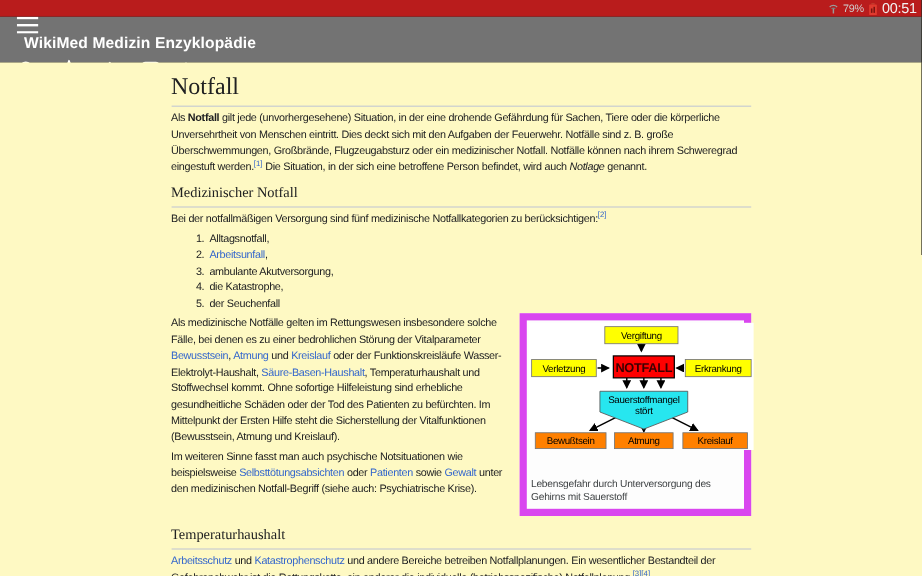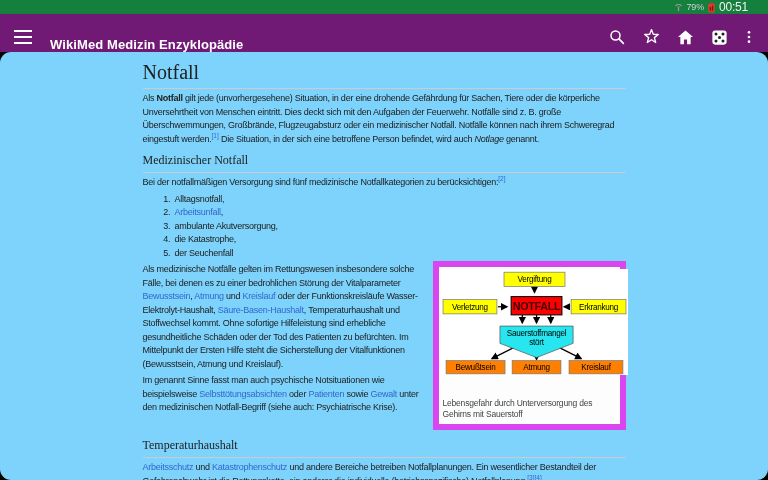--- a/index.html
+++ b/index.html
@@ -1,36 +1,36 @@
 <!DOCTYPE html>
 <html><head>
 <meta charset="utf-8">
 <style>
   * { box-sizing: border-box; margin: 0; padding: 0; }
   html,body { width:768px; height:480px; overflow:hidden; background:#000; }
   .screen { position:relative; width:768px; height:480px; font-family:"Liberation Sans","DejaVu Sans",sans-serif; }
 
   
-  .status-bar { position:absolute; top:0; left:0; right:0; height:14px; background:#15803d;
-                display:flex; align-items:center; justify-content:flex-end; padding-right:20px; }
+  .status-bar { position:absolute; top:0; left:0; right:0; height:14px; background:#b91c1c;
+                display:flex; align-items:center; justify-content:flex-end; padding-right:4px; }
   .status-right { display:flex; align-items:center; gap:3px; }
   .sb-pct { color:#cfcfcf; font-size:9px; letter-spacing:-0.2px; }
   .sb-time { color:#f2f2f2; font-size:12px; letter-spacing:-0.2px; }
 
   
-  .app-bar { position:absolute; top:14px; left:0; right:0; height:38px; background:#701a75;
-             display:flex; align-items:flex-end; padding:0 8px 0 8px;
-             box-shadow:0 1px 2px rgba(0,0,0,0.35); }
+  .app-bar { position:absolute; top:14px; left:0; right:0; height:38px; background:#737373;
+             display:flex; align-items:flex-start; padding:0 8px 0 8px;
+             box-shadow:0 1px 2px rgba(0,0,0,0.35);flex-direction:column; }
   .ab-btn { background:transparent; border:none; padding:0; width:30px; height:30px;
             display:flex; align-items:center; justify-content:center; cursor:pointer; }
   .ab-title { color:#ffffff; font-size:13px; font-weight:bold; letter-spacing:0.1px; margin-left:12px; flex:1; }
   .ab-actions { display:flex; align-items:center; gap:4px; }
 
   
-  .content { position:absolute; top:52px; left:0; right:0; bottom:0; background:#7dd3fc; overflow:hidden;border-radius:11px; }
+  .content { position:absolute; top:52px; left:0; right:0; bottom:0; background:#fef9c3; overflow:hidden; }
   .article { width:483px; margin:0 auto; color:#202122; font-size:9px; line-height:13.5px; letter-spacing:-0.25px; }
   .article h1 { font-family:"Liberation Serif","DejaVu Serif",serif; font-weight:normal; letter-spacing:0;
                 font-size:20px; line-height:24px; margin:8px 0 0; padding-bottom:4px; border-bottom:1px solid #c8ccd1; }
   .article h2 { font-family:"Liberation Serif","DejaVu Serif",serif; font-weight:normal; letter-spacing:0;
                 font-size:12px; line-height:18px; margin:5px 0 0; padding-bottom:3px; border-bottom:1px solid #c8ccd1; clear:both; }
   .article p { margin:3px 0 0; }
   .article ol { margin:3px 0 0; padding-left:30px; }
   .article li { padding-left:2px; }
   .wlink { color:#3366cc; }
   sup.ref { color:#3366cc; font-size:6.5px; letter-spacing:0; line-height:0; vertical-align:super; }
@@ -167,21 +167,21 @@
           <rect x="70" y="90" width="48" height="13" stroke="#777" stroke-width="0.7" fill="#ff8000"></rect>
           <text x="94" y="99.5" text-anchor="middle" class="dg-label" fill="#000000">Atmung</text>
           <rect x="126" y="90" width="53" height="13" stroke="#777" stroke-width="0.7" fill="#ff8000"></rect>
           <text x="152.5" y="99.5" text-anchor="middle" class="dg-label" fill="#000000">Kreislauf</text>
         </svg>
         <div class="thumb-caption">Lebensgefahr durch Unterversorgung des Gehirns mit Sauerstoff</div>
       </div>
 
       <p><span>Als medizinische Notfälle gelten im Rettungswesen insbesondere solche Fälle, bei denen es zu einer bedrohlichen Störung der Vitalparameter </span><span class="wlink">Bewusstsein</span><span>, </span><span class="wlink">Atmung</span><span> und </span><span class="wlink">Kreislauf</span><span> oder der Funktionskreisläufe Wasser-Elektrolyt-Haushalt, </span><span class="wlink">Säure-Basen-Haushalt</span><span>, Temperaturhaushalt und Stoffwechsel kommt. Ohne sofortige Hilfeleistung sind erhebliche gesundheitliche Schäden oder der Tod des Patienten zu befürchten. Im Mittelpunkt der Ersten Hilfe steht die Sicherstellung der Vitalfunktionen (Bewusstsein, Atmung und Kreislauf).</span></p>
 
-      <p><span>Im genannt Sinne fasst man auch psychische Notsituationen wie beispielsweise </span><span class="wlink">Selbsttötungsabsichten</span><span> oder </span><span class="wlink">Patienten</span><span> sowie </span><span class="wlink">Gewalt</span><span> unter den medizinischen Notfall-Begriff (siehe auch: Psychiatrische Krise).</span></p>
+      <p><span>Im weiteren Sinne fasst man auch psychische Notsituationen wie beispielsweise </span><span class="wlink">Selbsttötungsabsichten</span><span> oder </span><span class="wlink">Patienten</span><span> sowie </span><span class="wlink">Gewalt</span><span> unter den medizinischen Notfall-Begriff (siehe auch: Psychiatrische Krise).</span></p>
 
       <h2>Temperaturhaushalt</h2>
 
       <p><span class="wlink">Arbeitsschutz</span><span> und </span><span class="wlink">Katastrophenschutz</span><span> und andere Bereiche betreiben Notfallplanungen. Ein wesentlicher Bestandteil der Gefahrenabwehr ist die Rettungskette, ein anderer die individuelle (betriebsspezifische) Notfallplanung.</span><sup class="ref">[3][4]</sup></p>
 
     </div>
   </div>
 
 </div>
 

